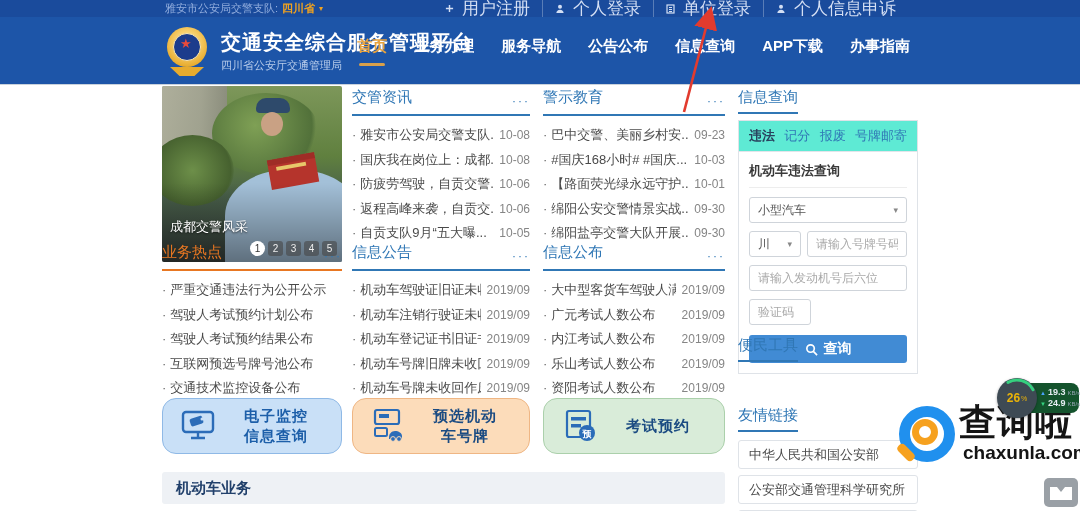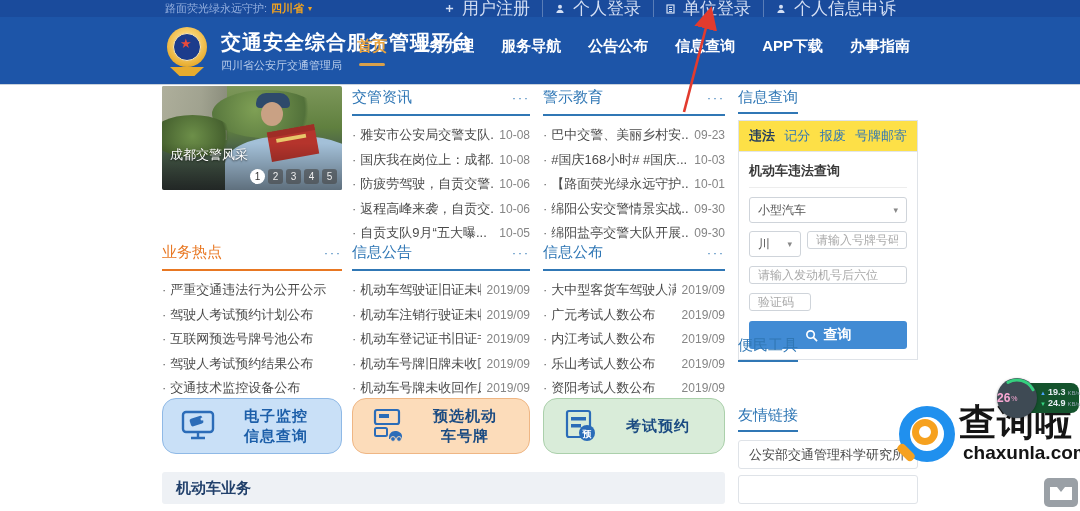--- a/index.html
+++ b/index.html
@@ -33,21 +33,21 @@
   .brand-title{color:#fff;font-size:20px;font-weight:bold;letter-spacing:1px;line-height:24px;}
   .brand-sub{color:#b9cdeb;font-size:11px;margin-top:4px;}
   .mainnav{position:absolute;right:170px;top:0;height:68px;display:flex;align-items:center;gap:27px;}
   .nav-item{display:flex;flex-direction:column;align-items:center;color:#fff;font-size:15px;
             font-weight:bold;cursor:pointer;text-decoration:none;}
   .nav-item .bar{width:26px;height:3px;border-radius:2px;background:transparent;margin-top:7px;}
   .nav-item.active{color:#e8a33d;}
   .nav-item.active .bar{background:#d9a04a;}
 
   
-  .carousel{position:absolute;left:162px;top:86px;width:180px;height:104px;border-radius:2px;
+  .carousel{position:absolute;left:162px;top:86px;width:180px;height:176px;border-radius:2px;
             overflow:hidden;cursor:pointer;}
   .photo{position:absolute;inset:0;background:linear-gradient(180deg,#7d975a 0%,#60803f 40%,#49604a 62%,#3a4340 100%);}
   .ph-building{position:absolute;left:0;top:0;width:36%;height:52%;
                background:linear-gradient(90deg,#b7b3a7,#a9a69b 60%,#8f8d84);opacity:.85;}
   .ph-leaf1{position:absolute;left:28%;top:4%;width:60%;height:46%;border-radius:50%;
             background:radial-gradient(circle at 40% 40%,#7fa055,#52713a 70%,transparent 75%);}
   .ph-leaf2{position:absolute;left:-6%;top:28%;width:46%;height:40%;border-radius:50%;
             background:radial-gradient(circle at 50% 50%,#6d8f49,#46612f 70%,transparent 78%);}
   .ph-cap{position:absolute;left:52%;top:7%;width:34px;height:15px;border-radius:10px 10px 4px 4px;
           background:#2e4a6b;}
@@ -60,21 +60,21 @@
   .ph-shade{position:absolute;inset:0;background:linear-gradient(180deg,transparent 55%,rgba(0,0,0,.42));}
   .cap{position:absolute;left:8px;bottom:26px;color:#fff;font-size:13px;
        text-shadow:0 1px 2px rgba(0,0,0,.7);}
   .dots{position:absolute;right:5px;bottom:6px;display:flex;gap:3px;margin:0;padding:0;list-style:none;}
   .dot{width:15px;height:15px;border-radius:3px;background:rgba(70,70,70,.6);color:#eee;
        font-size:10px;display:flex;align-items:center;justify-content:center;cursor:pointer;}
   .dot.active{background:#fff;color:#333;border-radius:50%;}
 
   
   .col{position:absolute;}
-  .col-head{display:flex;justify-content:space-between;align-items:center;
+  .col-head{display:flex;justify-content:space-between;align-items:flex-end;
             padding-bottom:7px;border-bottom:2px solid #3077b5;}
   .col-title{font-size:15px;color:#3077b5;}
   .col-more{font-size:12px;color:#3077b5;letter-spacing:2px;cursor:pointer;line-height:1;}
   .col.hot .col-head{border-bottom-color:#e87722;}
   .col.hot .col-title{color:#e87722;}
   .col-list{list-style:none;margin:7px 0 0 0;padding:0;}
   .rowi{height:24.5px;display:flex;align-items:center;justify-content:space-between;cursor:pointer;}
   .rowi .t{font-size:13px;color:#4a4a4a;white-space:nowrap;overflow:hidden;}
   .rowi .t::before{content:"·";margin-right:4px;color:#666;}
   .rowi .d{font-size:12px;color:#858585;margin-left:6px;flex-shrink:0;}
@@ -83,31 +83,31 @@
   .col.hot{left:162px;top:243px;width:180px;}
   .col.notice{left:352px;top:243px;width:178px;}
   .col.pub{left:543px;top:243px;width:182px;}
 
   
   .qpanel{position:absolute;left:738px;top:88px;width:180px;}
   .qtitle{display:inline-block;font-size:15px;color:#3077b5;padding-bottom:5px;
           border-bottom:2px solid #3077b5;}
   .qbox{margin-top:6px;border:1px solid #dfe3e8;background:#fff;}
   .qtabs{display:flex;justify-content:space-between;align-items:center;height:30px;
-         padding:0 10px;background:#fde047;border-bottom:1px solid #e2e5ea;}
+         padding:0 10px;background:#5eead4;border-bottom:1px solid #e2e5ea;}
   .qtab{font-size:13px;color:#3077b5;cursor:pointer;}
   .qtab.active{color:#29425e;font-weight:bold;}
   .qform{padding:10px;}
   .qform-title{font-size:13px;font-weight:bold;color:#3a3a3a;padding-bottom:7px;
                border-bottom:1px solid #ededed;margin-bottom:9px;}
   .sel{height:26px;border:1px solid #cfd4da;border-radius:3px;background:#fff;display:flex;
        align-items:center;justify-content:space-between;padding:0 8px;font-size:12px;color:#555;
        margin-bottom:8px;cursor:pointer;box-sizing:border-box;}
   .sel .caret{color:#888;font-size:9px;}
-  .inp{height:18px;width:100%;border:1px solid #cfd4da;border-radius:3px;padding:0 8px;
+  .inp{height:26px;width:100%;border:1px solid #cfd4da;border-radius:3px;padding:0 8px;
        font-size:12px;color:#555;box-sizing:border-box;margin-bottom:8px;outline:none;
        font-family:inherit;}
   .inp::placeholder{color:#a9a9a9;}
   .row2{display:flex;gap:6px;}
   .sel.small{width:52px;flex-shrink:0;}
   .inp.captcha{width:62px;margin-bottom:10px;}
   .qbtn{height:28px;background:#418bd4;border-radius:3px;color:#fff;font-size:14px;font-weight:bold;
         display:flex;align-items:center;justify-content:center;gap:6px;cursor:pointer;}
 
   
@@ -151,36 +151,36 @@
   .speed{position:absolute;left:997px;top:378px;width:85px;height:42px;z-index:45;cursor:pointer;}
   .pill{position:absolute;left:26px;top:5px;width:56px;height:30px;background:#14532d;border-radius:8px;
         display:flex;flex-direction:column;justify-content:center;gap:2px;padding-left:17px;
         box-sizing:border-box;}
   .prow{display:flex;align-items:baseline;gap:2px;font-size:9px;font-weight:bold;color:#e8eef4;line-height:1;}
   .prow .mark{font-size:6px;}
   .prow .up{color:#4aa3ff;}
   .prow .dn{color:#35d07f;}
   .prow .unit{font-size:6px;color:#93a2b0;font-weight:normal;}
   .circle{position:absolute;left:0;top:0;width:40px;height:40px;border-radius:50%;background:#3e4a54;
-          display:flex;align-items:center;color:#f9a8d4;
+          display:flex;align-items:center;justify-content:center;color:#eab308;
           box-shadow:0 1px 3px rgba(0,0,0,.35);}
   .circle .pct{font-size:12px;font-weight:bold;}
   .circle .pctu{font-size:7px;margin-left:1px;}
   .circle svg{position:absolute;left:0;top:0;}
   .fab{position:absolute;left:1044px;top:478px;width:34px;height:29px;background:#9aa0a6;
        border-radius:5px;z-index:45;cursor:pointer;display:flex;align-items:center;justify-content:center;}
 </style>
 </head>
 <body>
 
 <div id="page">
 
   <div class="topstrip">
     <div class="switch">
-      <span>路面荧光绿永远守护:</span>
+      <span>雅安市公安局交警支队:</span>
       <span class="region">四川省</span>
       <span class="caret">▾</span>
     </div>
     <div class="toplinks">
       <span class="tl">
         <svg width="9" height="9" viewBox="0 0 10 10">
             <path d="M5 1v8M1 5h8" stroke="#d4dff4" stroke-width="1.6"></path>
           </svg>
         <span>用户注册</span>
       </span>
@@ -365,26 +365,26 @@
           <span class="t">严重交通违法行为公开公示</span>
           <span class="d"></span>
         </li>
 
         <li class="rowi">
           <span class="t">驾驶人考试预约计划公布</span>
           <span class="d"></span>
         </li>
 
         <li class="rowi">
+          <span class="t">驾驶人考试预约结果公布</span>
+          <span class="d"></span>
+        </li>
+
+        <li class="rowi">
           <span class="t">互联网预选号牌号池公布</span>
-          <span class="d"></span>
-        </li>
-
-        <li class="rowi">
-          <span class="t">驾驶人考试预约结果公布</span>
           <span class="d"></span>
         </li>
 
         <li class="rowi">
           <span class="t">交通技术监控设备公布</span>
           <span class="d"></span>
         </li>
       </ul>
   </section>
 
@@ -496,20 +496,21 @@
   </aside>
 
   <section class="tools">
     <span class="qtitle">便民工具</span>
   </section>
 
   <section class="flinks">
     <span class="qtitle">友情链接</span>
     <div class="boxlist">
 
+        <div class="boxitem">中华人民共和国公安部</div>
 
         <div class="boxitem">公安部交通管理科学研究所</div>
 
         <div class="boxitem"></div>
       </div>
   </section>
 
   <div class="card card1">
     <svg class="ic" width="40" height="40" viewBox="0 0 40 40">
       <rect x="4" y="6" width="30" height="20" rx="3" fill="none" stroke="#2b6cb8" stroke-width="2.4"></rect>

